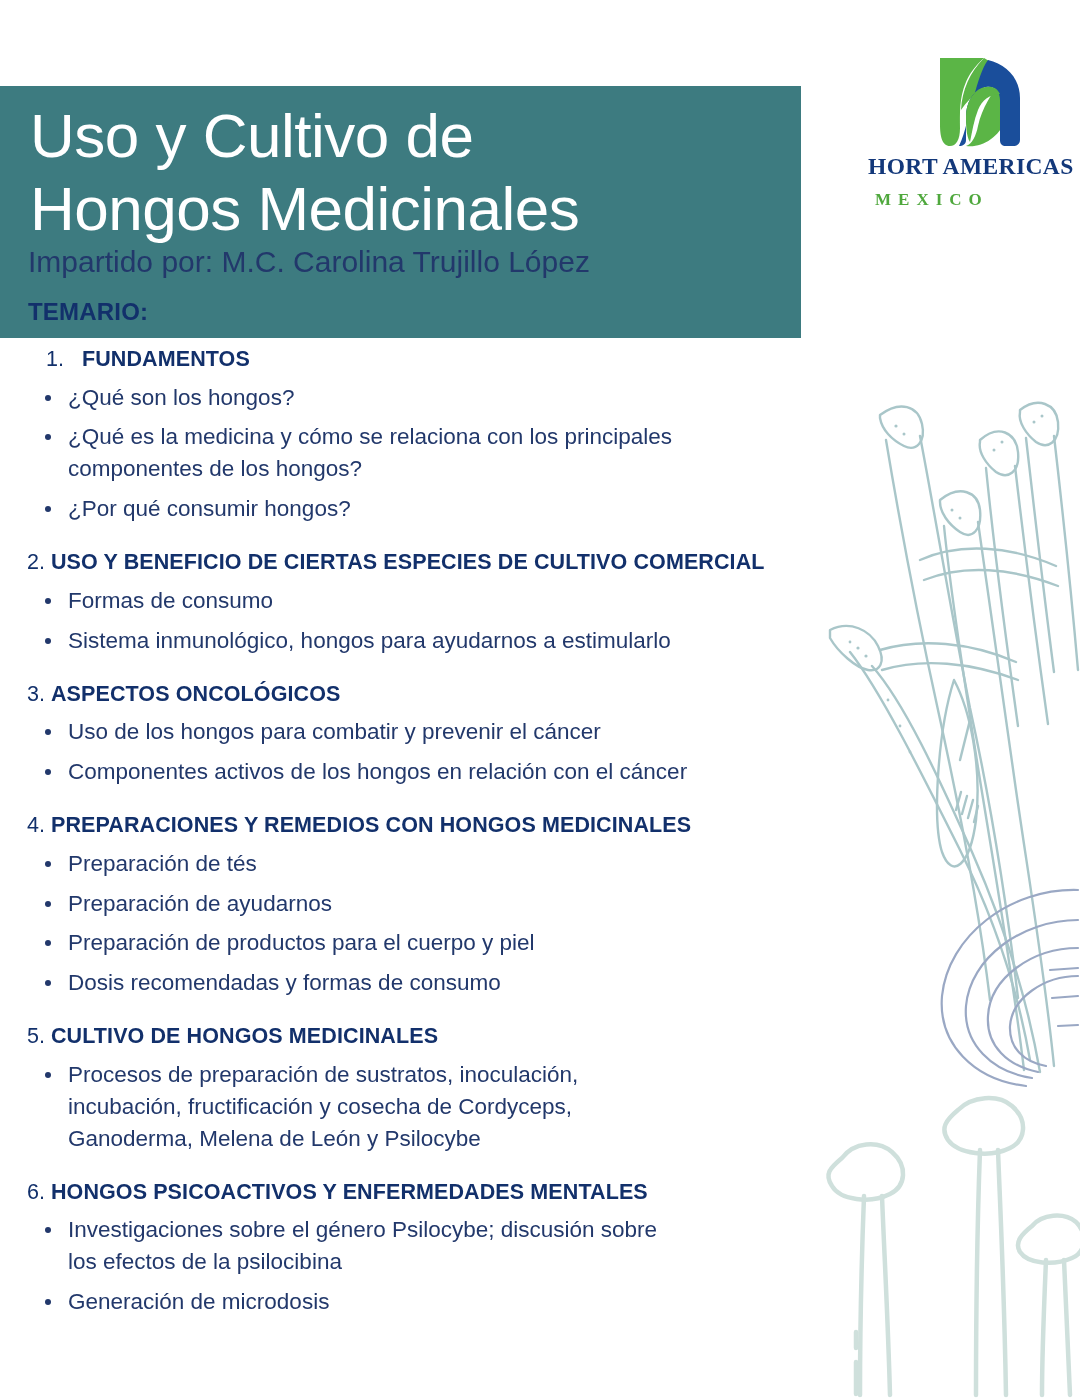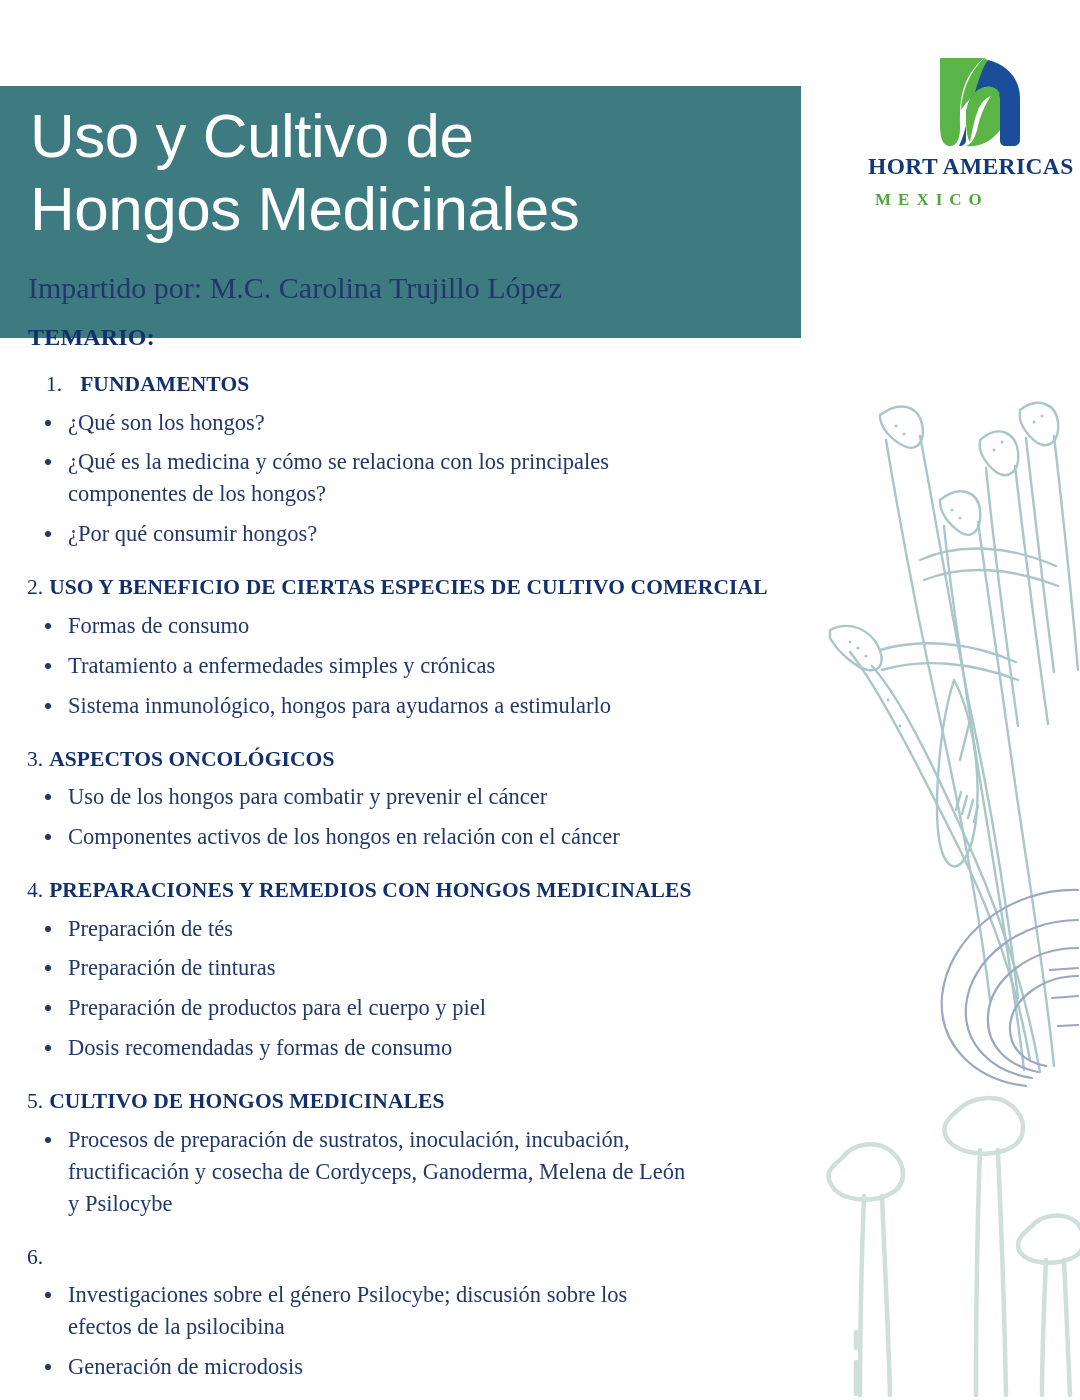--- a/index.html
+++ b/index.html
@@ -81,24 +81,23 @@
     font-weight: 700;
     letter-spacing: 7px;
     text-indent: 7px;
     font-family: "Liberation Serif", serif;
   }
 
   
   #content {
     position: absolute;
     left: 0;
-    top: 252px;
+    top: 226px;
     width: 903px;
     z-index: 2;
-    font-family: Liberation Serif, serif;
   }
 
   #presenter {
     margin: 18px 0 0 28px;
     color: #22386B;
     font-size: 30px;
     font-weight: 400;
     line-height: 1.2;
   }
 
@@ -261,58 +260,58 @@
             <li>¿Por qué consumir hongos?</li>
           </ul>
         </div>
         <div class="section">
           <div class="sec-head">
             <span class="sec-num">2.</span>
             <span class="sec-title">USO Y BENEFICIO DE CIERTAS ESPECIES DE CULTIVO COMERCIAL</span>
           </div>
           <ul class="bullets">
             <li>Formas de consumo</li>
-            <li>Tratamiento a enfermedades simples y crónicas</li>
             <li>Sistema inmunológico, hongos para ayudarnos a estimularlo</li>
           </ul>
         </div>
         <div class="section">
           <div class="sec-head">
             <span class="sec-num">3.</span>
             <span class="sec-title">ASPECTOS ONCOLÓGICOS</span>
           </div>
           <ul class="bullets">
             <li>Uso de los hongos para combatir y prevenir el cáncer</li>
             <li>Componentes activos de los hongos en relación con el cáncer</li>
           </ul>
         </div>
         <div class="section">
           <div class="sec-head">
             <span class="sec-num">4.</span>
             <span class="sec-title">PREPARACIONES Y REMEDIOS CON HONGOS MEDICINALES</span>
           </div>
           <ul class="bullets">
             <li>Preparación de tés</li>
-            <li>Preparación de tinturas</li>
+            <li>Preparación de ayudarnos</li>
             <li>Preparación de productos para el cuerpo y piel</li>
             <li>Dosis recomendadas y formas de consumo</li>
           </ul>
         </div>
         <div class="section">
           <div class="sec-head">
             <span class="sec-num">5.</span>
             <span class="sec-title">CULTIVO DE HONGOS MEDICINALES</span>
           </div>
           <ul class="bullets">
             <li>Procesos de preparación de sustratos, inoculación, incubación, fructificación y cosecha de Cordyceps, Ganoderma, Melena de León y Psilocybe</li>
           </ul>
         </div>
         <div class="section">
           <div class="sec-head">
             <span class="sec-num">6.</span>
+            <span class="sec-title">HONGOS PSICOACTIVOS Y ENFERMEDADES MENTALES</span>
           </div>
           <ul class="bullets">
             <li>Investigaciones sobre el género Psilocybe; discusión sobre los efectos de la psilocibina</li>
             <li>Generación de microdosis</li>
           </ul>
         </div>
       </div>
   </div>
 
 </div>

